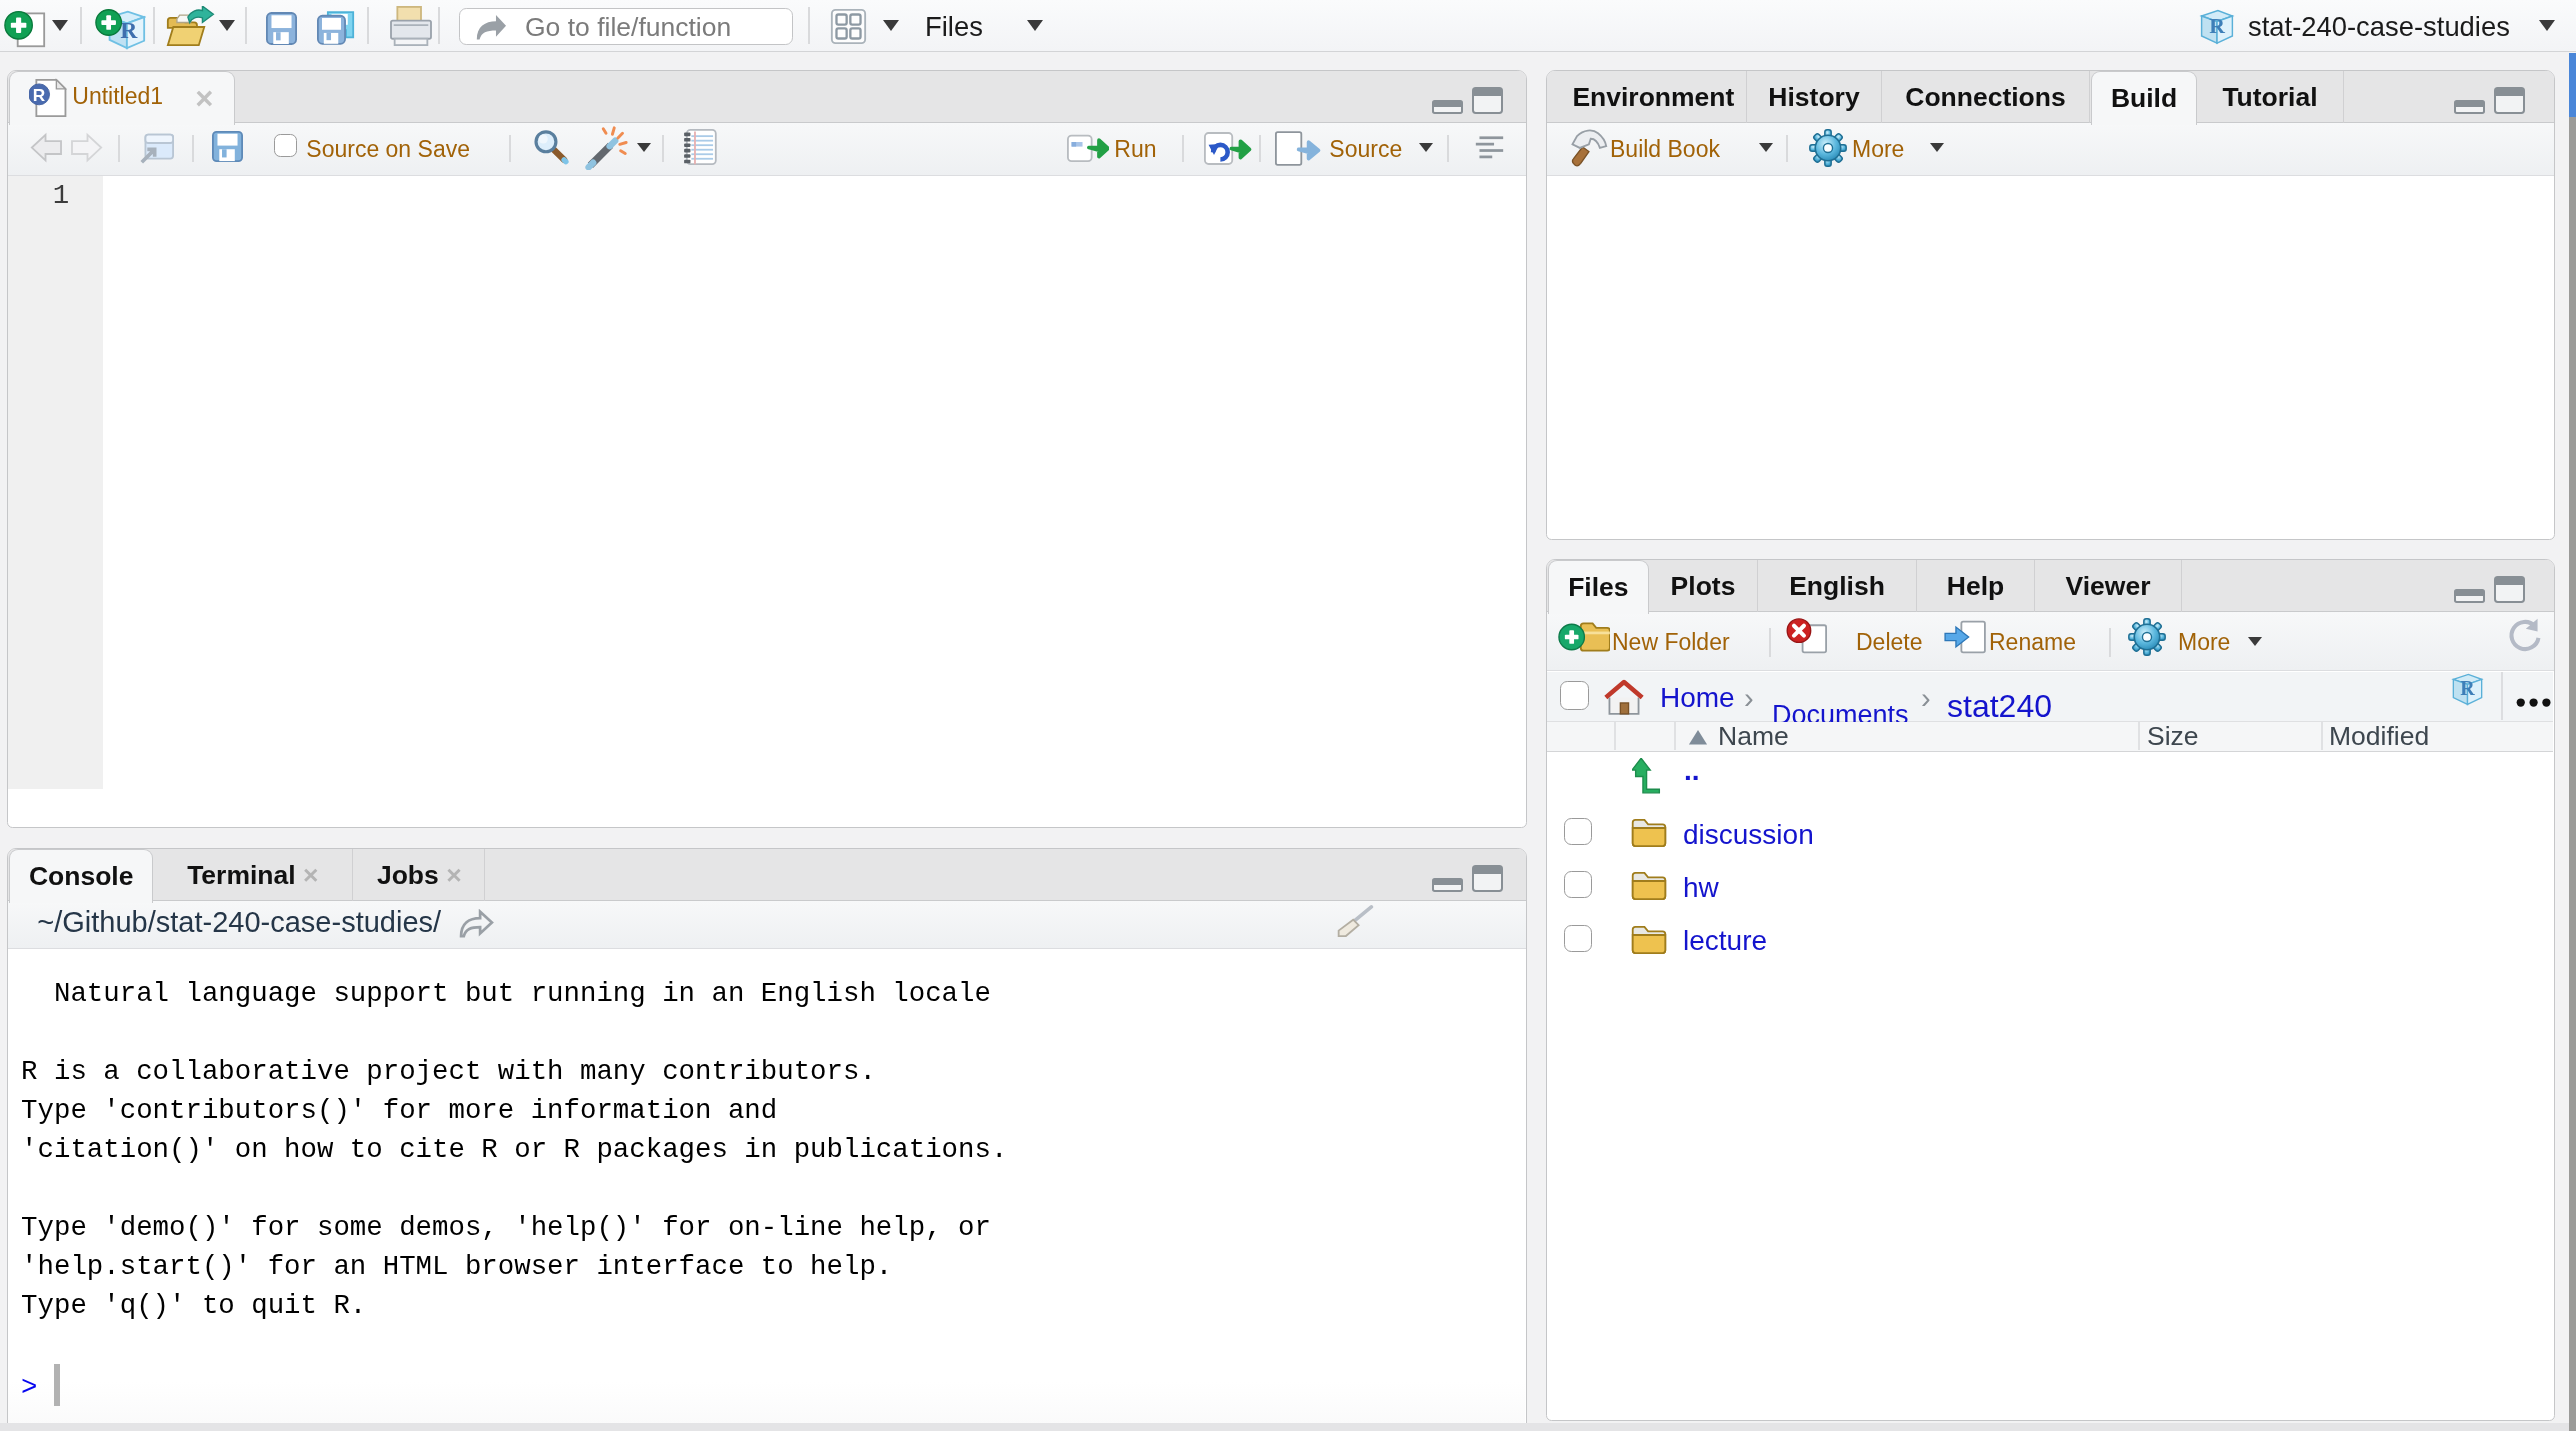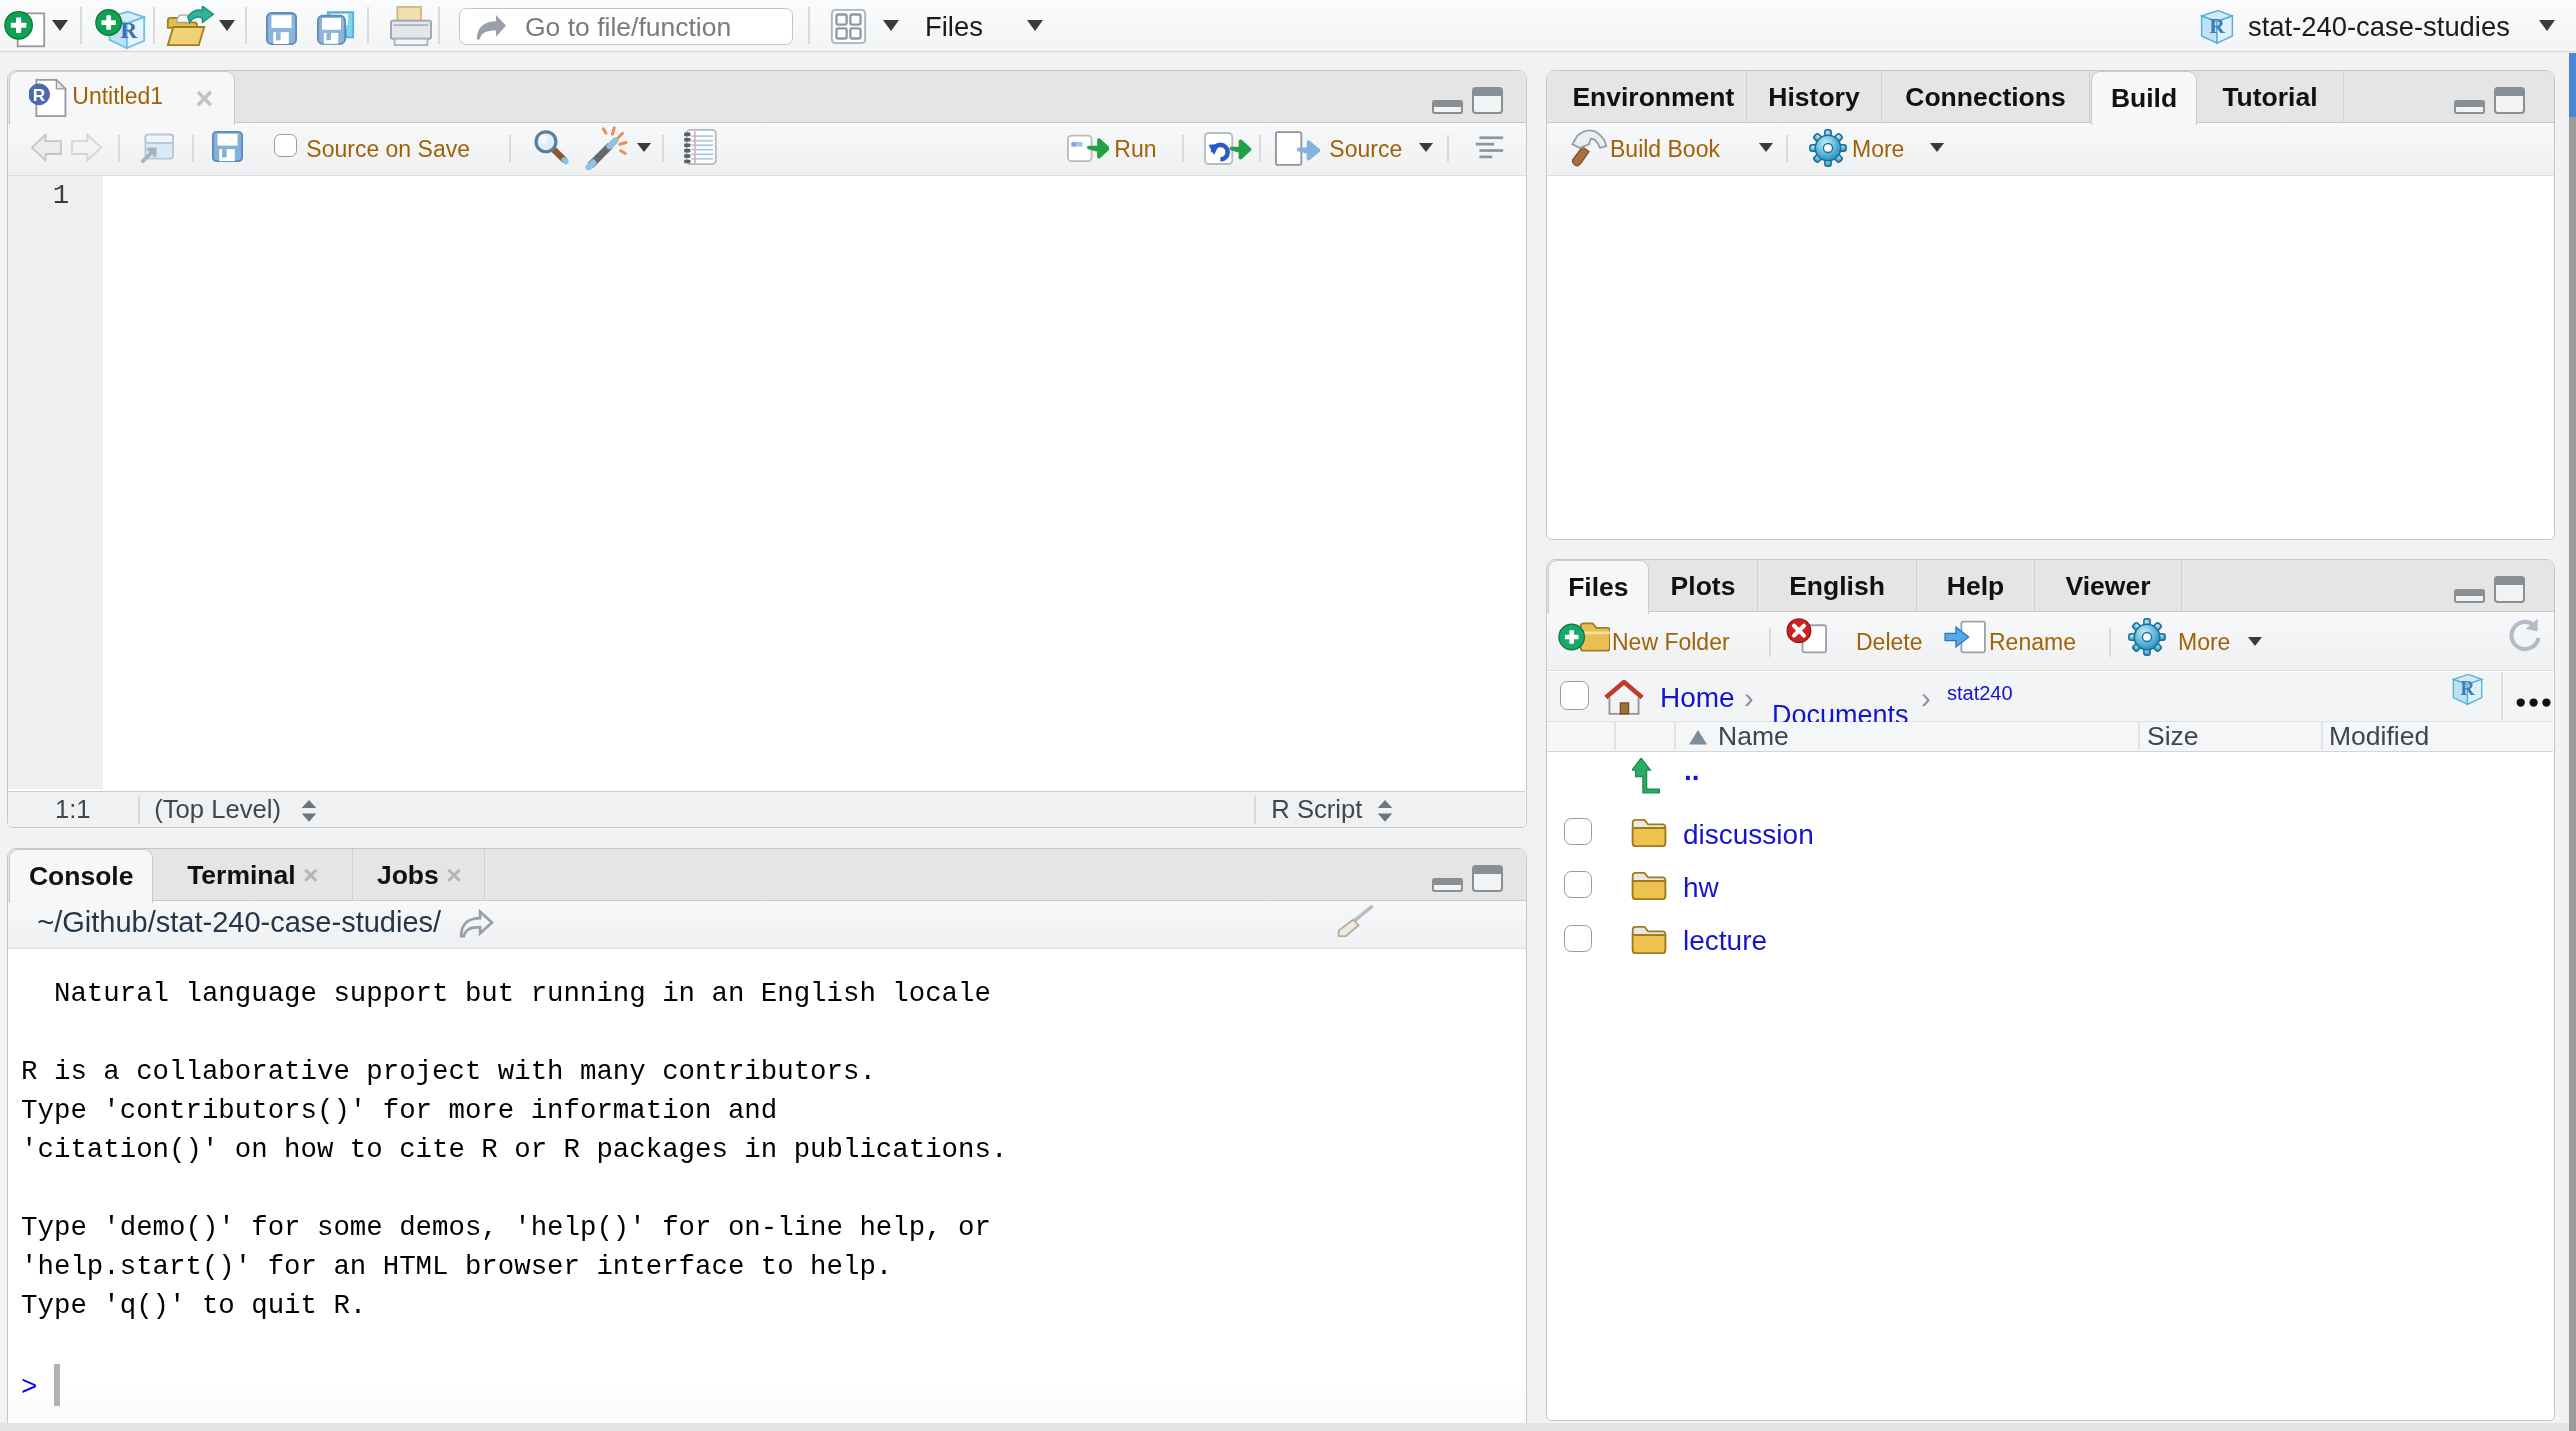--- a/index.html
+++ b/index.html
@@ -224,35 +224,20 @@
       <path d="M6 3 h26"></path>
         <path d="M2 10 h20"></path>
         <path d="M6 17 h26"></path>
         <path d="M6 24 h14"></path>
     </g>
   </svg>
 
   <div class="abs" style="left:0px; top:105px; width:95px; height:613px; background:#f0f0f0;"></div>
   <pre class="abs" style="left:0px; top:105px; width:61px; text-align:right; color:#3c3c3c;">1</pre>
 
-  <div class="abs" style="left:0; bottom:0; width:1517px; height:36px; background:#eff1f3; border-top:1.8px solid #cbccce; border-radius:0 0 3.7px 3.7px;">
-    <div class="abs" style="left:130px; top:3.7px; width:1.8px; height:28px; background:#d8d9db;"></div>
-    <div class="abs" style="left:37px; top:2.7px; width:55px; text-align:center; font-size:25.6px; color:#3d4752;">1:1</div>
-    <div class="abs" style="left:146px; top:2.7px; font-size:25.6px; color:#3d4752;">(Top Level)</div>
-    <svg class="abs" style="left:291px; top:5.5px;" width="20" height="25.6" viewBox="0 0 22 28">
-      <path d="M11 2 L19 11 L3 11 Z" fill="#6a7680"></path>
-        <path d="M11 26 L19 17 L3 17 Z" fill="#6a7680"></path>
-    </svg>
-    <div class="abs" style="left:1246px; top:3.7px; width:1.8px; height:28px; background:#d8d9db;"></div>
-    <div class="abs" style="left:1263px; top:2.7px; font-size:25.6px; color:#3d4752;">R Script</div>
-    <svg class="abs" style="left:1367px; top:5.5px;" width="20" height="25.6" viewBox="0 0 22 28">
-      <path d="M11 2 L19 11 L3 11 Z" fill="#6a7680"></path>
-        <path d="M11 26 L19 17 L3 17 Z" fill="#6a7680"></path>
-    </svg>
-  </div>
 
   <div class="minmax mm1" style="left:1424px; top:29px;">
       <i></i>
     </div>
   <div class="minmax mm2" style="left:1464px; top:15.5px;">
       <i></i>
     </div>
 </div>
 
 <div class="pane" id="console" style="left:7.3px; top:848px; width:1520px; height:663px;">
@@ -414,21 +399,21 @@
 
   <svg class="abs" style="left:57px; top:119px;" width="40" height="37" viewBox="0 0 44 40">
     <path d="M6 20 L6 38 L38 38 L38 20" fill="#f2f2f2" stroke="#8e959c" stroke-width="2"></path>
     <path d="M2 20 L22 3 L42 20" fill="none" stroke="#c0392b" stroke-width="5" stroke-linejoin="round"></path>
     <rect x="18" y="26" width="9" height="12" fill="#a0703c" stroke="#7a5227" stroke-width="1.5"></rect>
   </svg>
   <div class="ttxt blue" style="left:113px; top:122px; font-size:28px;">Home</div>
   <div class="abs" style="left:197px; top:122px; color:#8a9096; font-size:29px;">›</div>
   <div class="ttxt blue" style="left:225px; top:140px; font-size:27px;">Documents</div>
   <div class="abs" style="left:374px; top:122px; color:#8a9096; font-size:29px;">›</div>
-  <div class="ttxt blue" style="left:400px; top:122px; font-size:20px;">stat240</div>
+  <div class="ttxt blue" style="left:400px; top:128px; font-size:32px;">stat240</div>
   <svg class="abs" style="left:903px; top:111px;" width="35" height="35" viewBox="0 0 42 42">
     <g stroke="#5ab0d8" stroke-width="1.6" fill="#cbe9f7" fill-opacity="0.85">
       <path d="M4 10 L22 4 L38 10 L21 16 Z"></path>
       <path d="M4 10 L21 16 L21 40 L4 32 Z" fill="#b5ddf0"></path>
       <path d="M21 16 L38 10 L38 32 L21 40 Z" fill="#d9f0fb"></path>
     </g>
     <text x="21" y="29" font-size="24" fill="#3e7fb8" font-family="Liberation Serif" font-weight="bold" text-anchor="middle">R</text>
   </svg>
   <div class="abs" style="left:954px; top:112px; width:1.8px; height:48px; background:#dcdde0;"></div>
   <svg class="abs" style="left:969px; top:137px;" width="37" height="11" viewBox="0 0 40 12">

